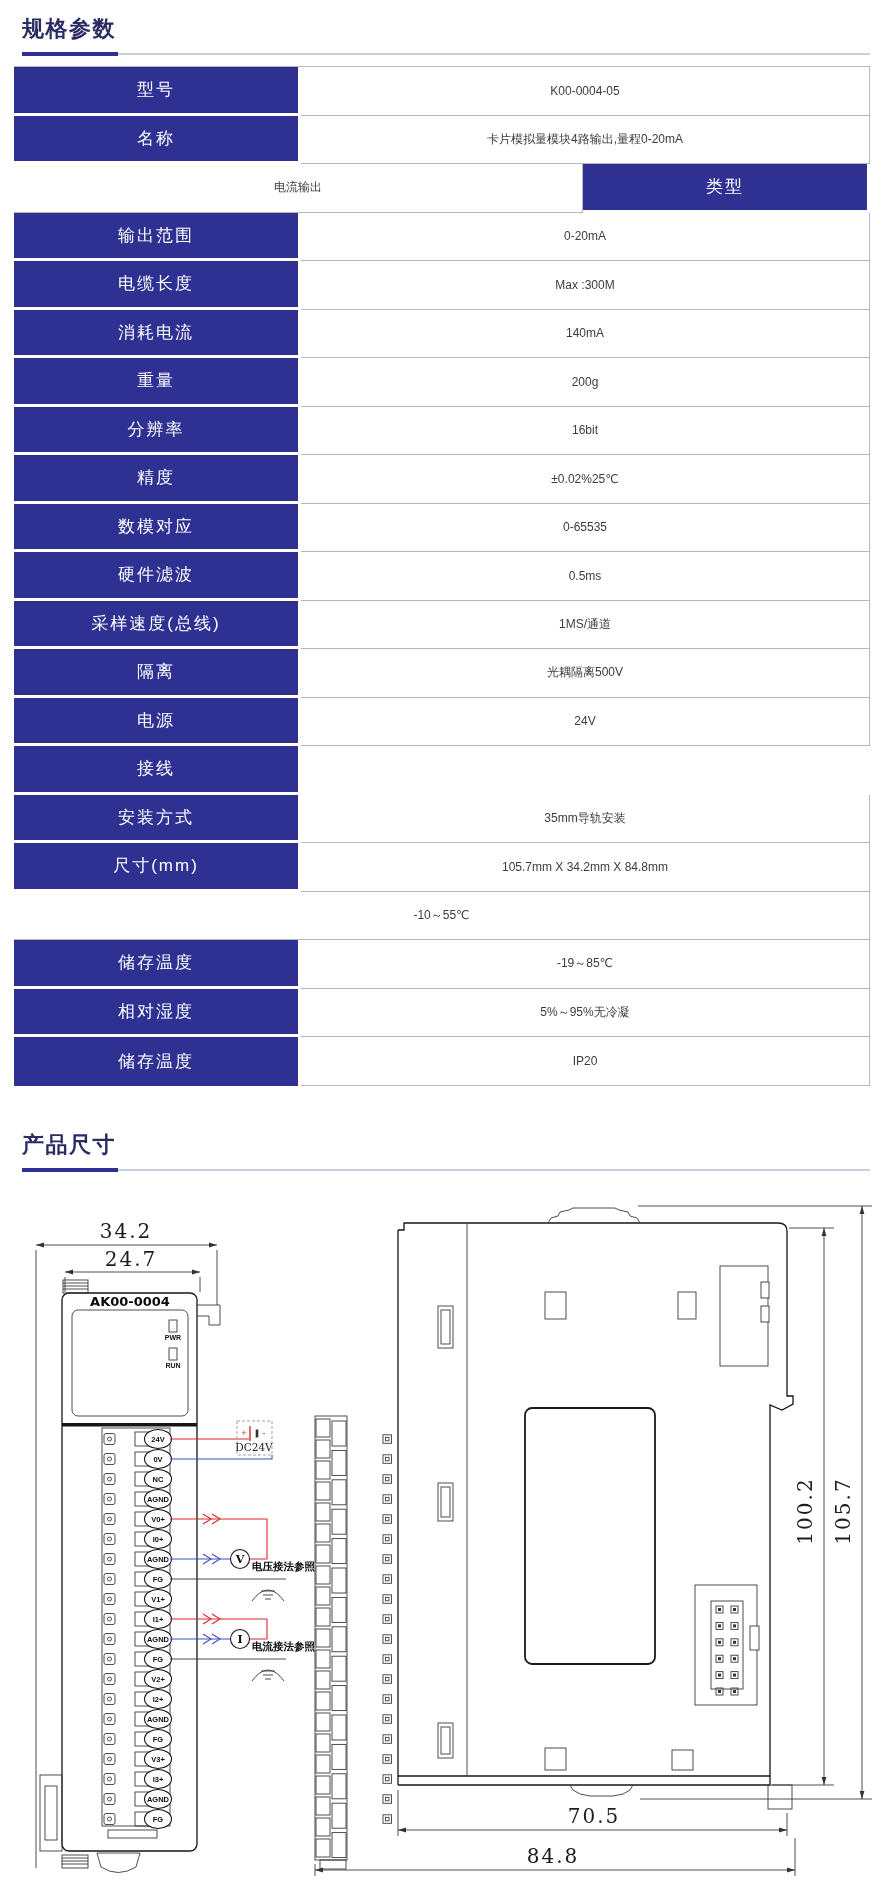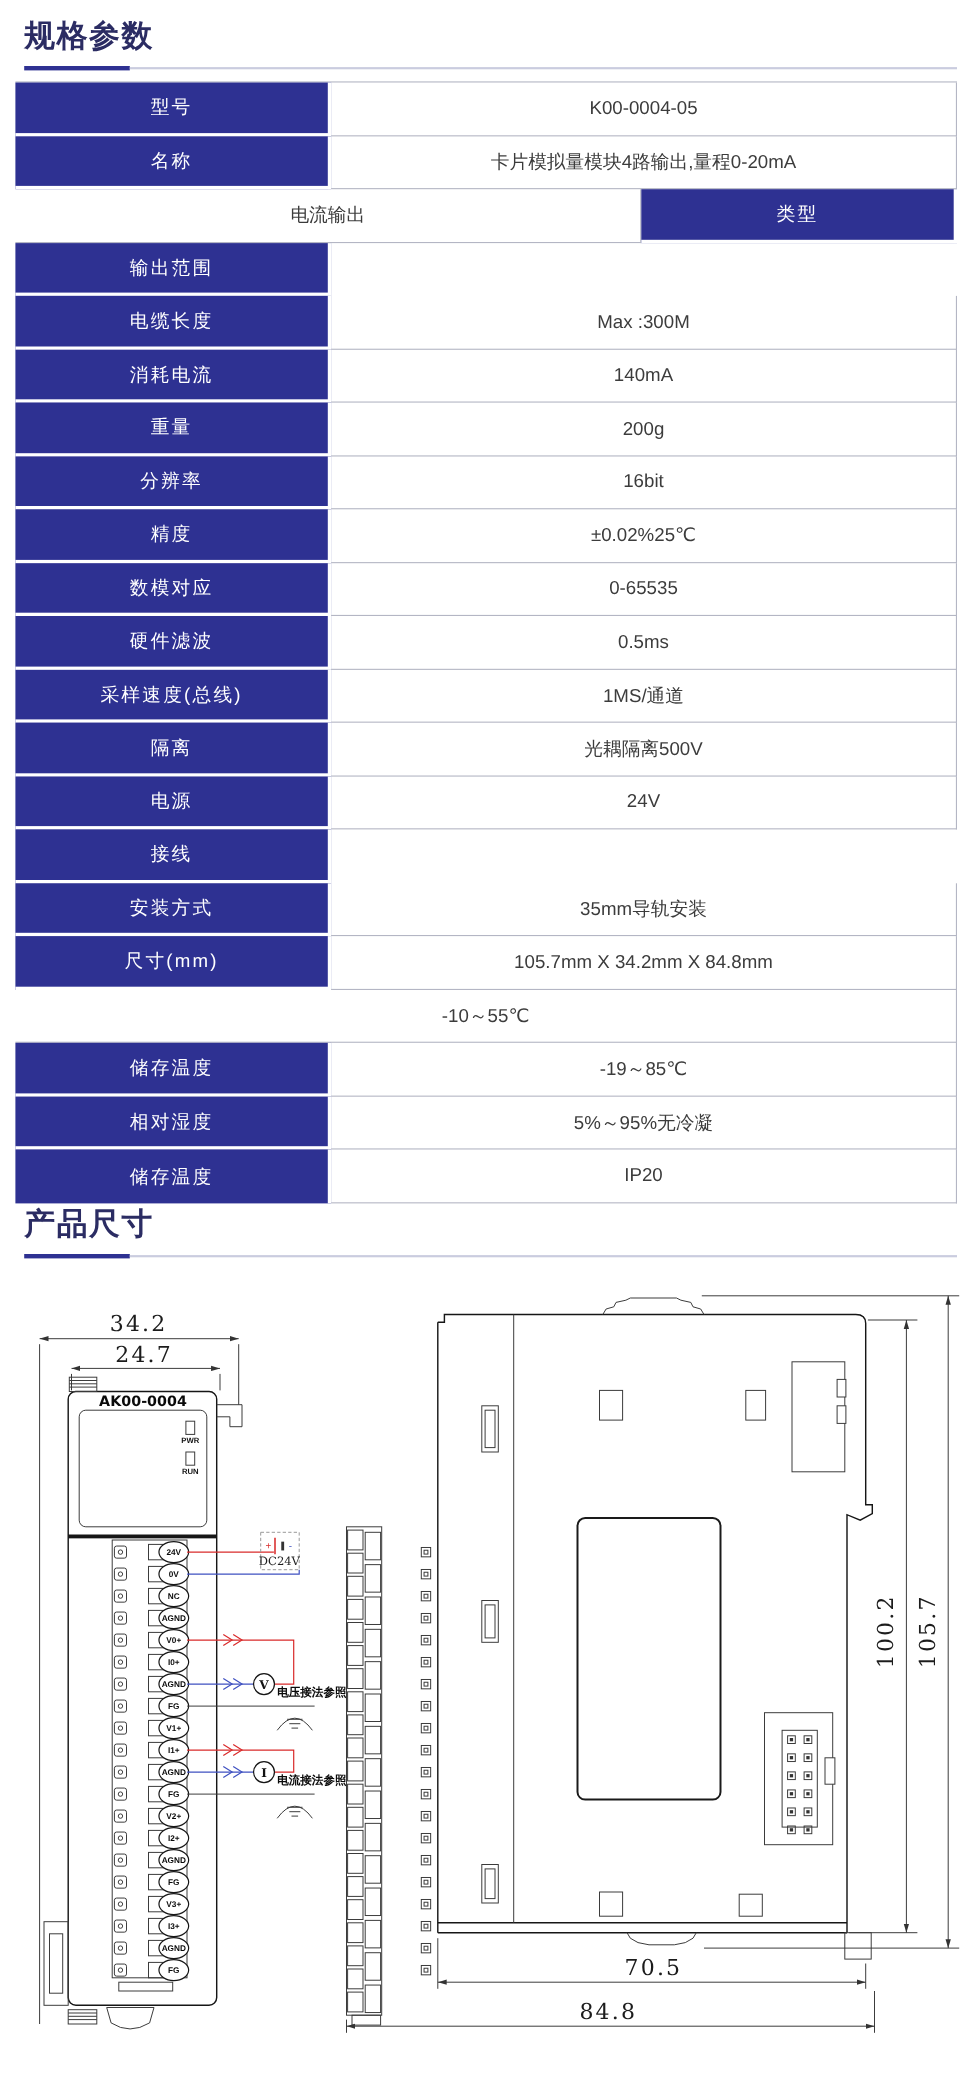--- a/index.html
+++ b/index.html
@@ -3,37 +3,37 @@
 <meta charset="utf-8">
 <style>
   * { box-sizing: border-box; }
   html,body { margin:0; padding:0; }
   body {
     width:891px; height:1900px; background:#ffffff; overflow:hidden;
     font-family:"Liberation Sans","DejaVu Sans",sans-serif;
   }
   .section-title {
     margin:0; padding:14px 0 0 22px;
-    font-size:28px; font-weight:bold; color:#2b2c63; letter-spacing:1.5px;
+    font-size:22px; font-weight:bold; color:#2b2c63; letter-spacing:1.5px;
   }
-  .title2 { padding-top:0; }
+  .title2 { padding-top:0; margin-top:44px; }
   .rule { margin:8px 0 0 22px; width:848px; height: 4px; position:relative; }
   .rule .dark  { position:absolute; left:0; top:0; width:96px; height:4px; background:#2e3192; }
   .rule .light { position:absolute; left:96px; top:1px; width:752px; height:2px; background:#caccdf; }
 
   .spec-table { margin:10px 0 0 14px; width:856px; border-top:1px solid #b4b6c4; }
   .spec-row { display:flex; height:48.5px; }
   .cell { display:flex; align-items:center; justify-content:center; }
   .cell.label {
     width:287px; background:#2e3192; color:#ffffff; font-size:17px; letter-spacing:2px;
     border-right:3px solid #ffffff; border-bottom:3px solid #ffffff;
   }
   .spec-row:last-child .cell.label { border-bottom:none; }
   .cell.value {
-    flex:1; color:#3c3c3c; font-size:17px;
+    flex:1; color:#3c3c3c; font-size:12px;
     border-bottom:1px solid #b4b6c4; border-right:1px solid #b4b6c4;
     text-align:right;
   }
 
   .drawing-wrap { margin-top:6px; }
   svg .ln  { fill:none; stroke:#3a3a3a; stroke-width:0.9; }
   svg .lnb { fill:none; stroke:#161616; stroke-width:1.3; }
   svg .lnf { fill:#ffffff; stroke:#3a3a3a; stroke-width:0.9; }
   svg .lnw { fill:#ffffff; stroke:#161616; stroke-width:1.1; }
   svg .wr  { fill:none; stroke:#d92b2b; stroke-width:1.1; }
@@ -63,20 +63,21 @@
     <div class="spec-row">
       <div class="cell label">名称</div>
       <div class="cell value">卡片模拟量模块4路输出,量程0-20mA</div>
     </div>
     <div class="spec-row">
       <div class="cell value">电流输出</div>
       <div class="cell label">类型</div>
     </div>
     <div class="spec-row">
       <div class="cell label">输出范围</div>
+      <div class="cell value">0-20mA</div>
     </div>
     <div class="spec-row">
       <div class="cell label">电缆长度</div>
       <div class="cell value">Max :300M</div>
     </div>
     <div class="spec-row">
       <div class="cell label">消耗电流</div>
       <div class="cell value">140mA</div>
     </div>
     <div class="spec-row">

